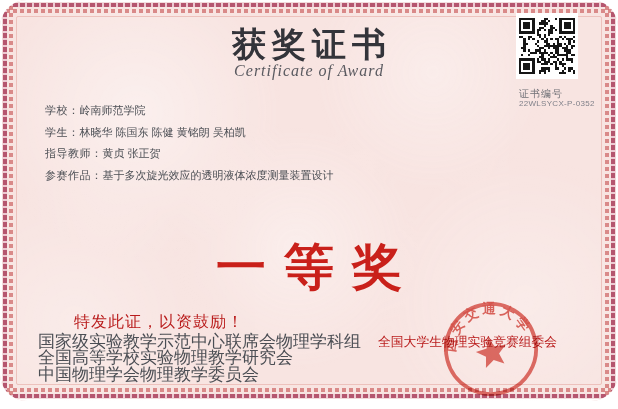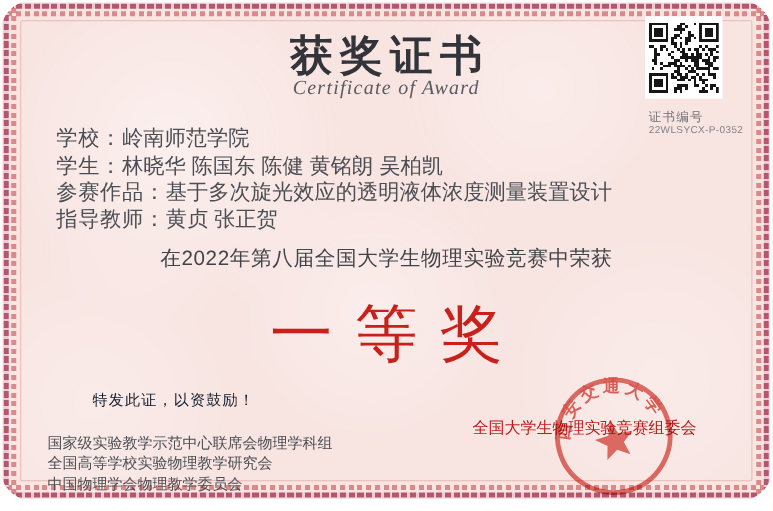--- a/index.html
+++ b/index.html
@@ -36,30 +36,30 @@
         font-size:34px;letter-spacing:6px;text-indent:6px;color:#33343a;margin:0;}
   .subtitle{position:absolute;top:62px;left:0;right:0;text-align:center;
         font-family:"Liberation Serif","DejaVu Serif",serif;font-style:italic;
         font-size:16px;color:#5a5a60;letter-spacing:1px;}
 
   .qr-box{position:absolute;left:516px;top:13px;width:62px;height:66px;background:#fff;}
   .qr-box svg{position:absolute;left:3px;top:4px;width:56px;height:58px;}
   .qr-label{position:absolute;left:519px;top:87px;font-size:10px;color:#6f7076;letter-spacing:1px;}
   .qr-number{position:absolute;left:519px;top:99px;font-size:8px;color:#80818a;letter-spacing:.3px;}
 
-  .fields{position:absolute;left:45px;top:100px;font-size:17px;color:#4b4e54;}
+  .fields{position:absolute;left:45px;top:100px;font-size:11px;color:#4b4e54;}
   .fields .row{height:21.5px;line-height:21.5px;white-space:nowrap;}
   .fields .lab{letter-spacing:.5px;}
   .statement{position:absolute;top:196px;left:0;right:0;text-align:center;
         font-size:16.5px;color:#41444a;letter-spacing:.5px;}
   .award{position:absolute;top:234px;left:0;right:0;text-align:center;
-        font-size:50px;font-weight:normal;color:#c9201a;letter-spacing:18px;text-indent:18px;}
-  .closing{position:absolute;left:74px;top:312px;font-size:12px;color:#0f172a;letter-spacing:1px;}
-
-  .issuers-left{position:absolute;left:38px;top:346px;font-size:12px;color:#4b4e54;}
+        font-size:50px;font-weight:bold;color:#c9201a;letter-spacing:18px;text-indent:18px;}
+  .closing{position:absolute;left:74px;top:312px;font-size:16px;color:#b91c1c;letter-spacing:1px;}
+
+  .issuers-left{position:absolute;left:38px;top:334px;font-size:17px;color:#4b4e54;}
   .issuers-left div{height:16.3px;line-height:16.3px;white-space:nowrap;}
   .issuers-right{position:absolute;left:378px;top:334px;width:172px;font-size:12.8px;color:#b91c1c;}
   .issuers-right div{height:16.3px;line-height:16.3px;white-space:nowrap;}
   .date-line{position:absolute;left:378px;top:368px;width:170px;text-align:right;
         font-size:13.5px;color:#45484e;letter-spacing:.5px;}
 
   .seal{position:absolute;left:440px;top:298px;width:102px;height:102px;
         transform:rotate(-14deg);mix-blend-mode:multiply;opacity:.88;pointer-events:none;}
 </style>
 </head>
@@ -284,28 +284,27 @@
     <div class="qr-number">22WLSYCX-P-0352</div>
 
     <div class="fields">
       <div class="row">
         <span class="lab">学校：</span><span>岭南师范学院</span>
       </div>
       <div class="row">
         <span class="lab">学生：</span><span>林晓华 陈国东 陈健 黄铭朗 吴柏凯</span>
       </div>
       <div class="row">
+        <span class="lab">指导教师：</span><span>黄贞 张正贺</span>
+      </div>
+      <div class="row">
         <span class="lab">参赛作品：</span><span>基于多次旋光效应的透明液体浓度测量装置设计</span>
       </div>
-      <div class="row">
-        <span class="lab">指导教师：</span><span>黄贞 张正贺</span>
-      </div>
     </div>
 
-    <div class="statement">在2022年第八届全国大学生物理实验竞赛中荣获</div>
     <div class="award">一等奖</div>
     <div class="closing">特发此证，以资鼓励！</div>
 
     <div class="issuers-left">
       <div>国家级实验教学示范中心联席会物理学科组</div>
       <div>全国高等学校实验物理教学研究会</div>
       <div>中国物理学会物理教学委员会</div>
     </div>
     <div class="issuers-right">
       <div>全国大学生物理实验竞赛组委会</div>

